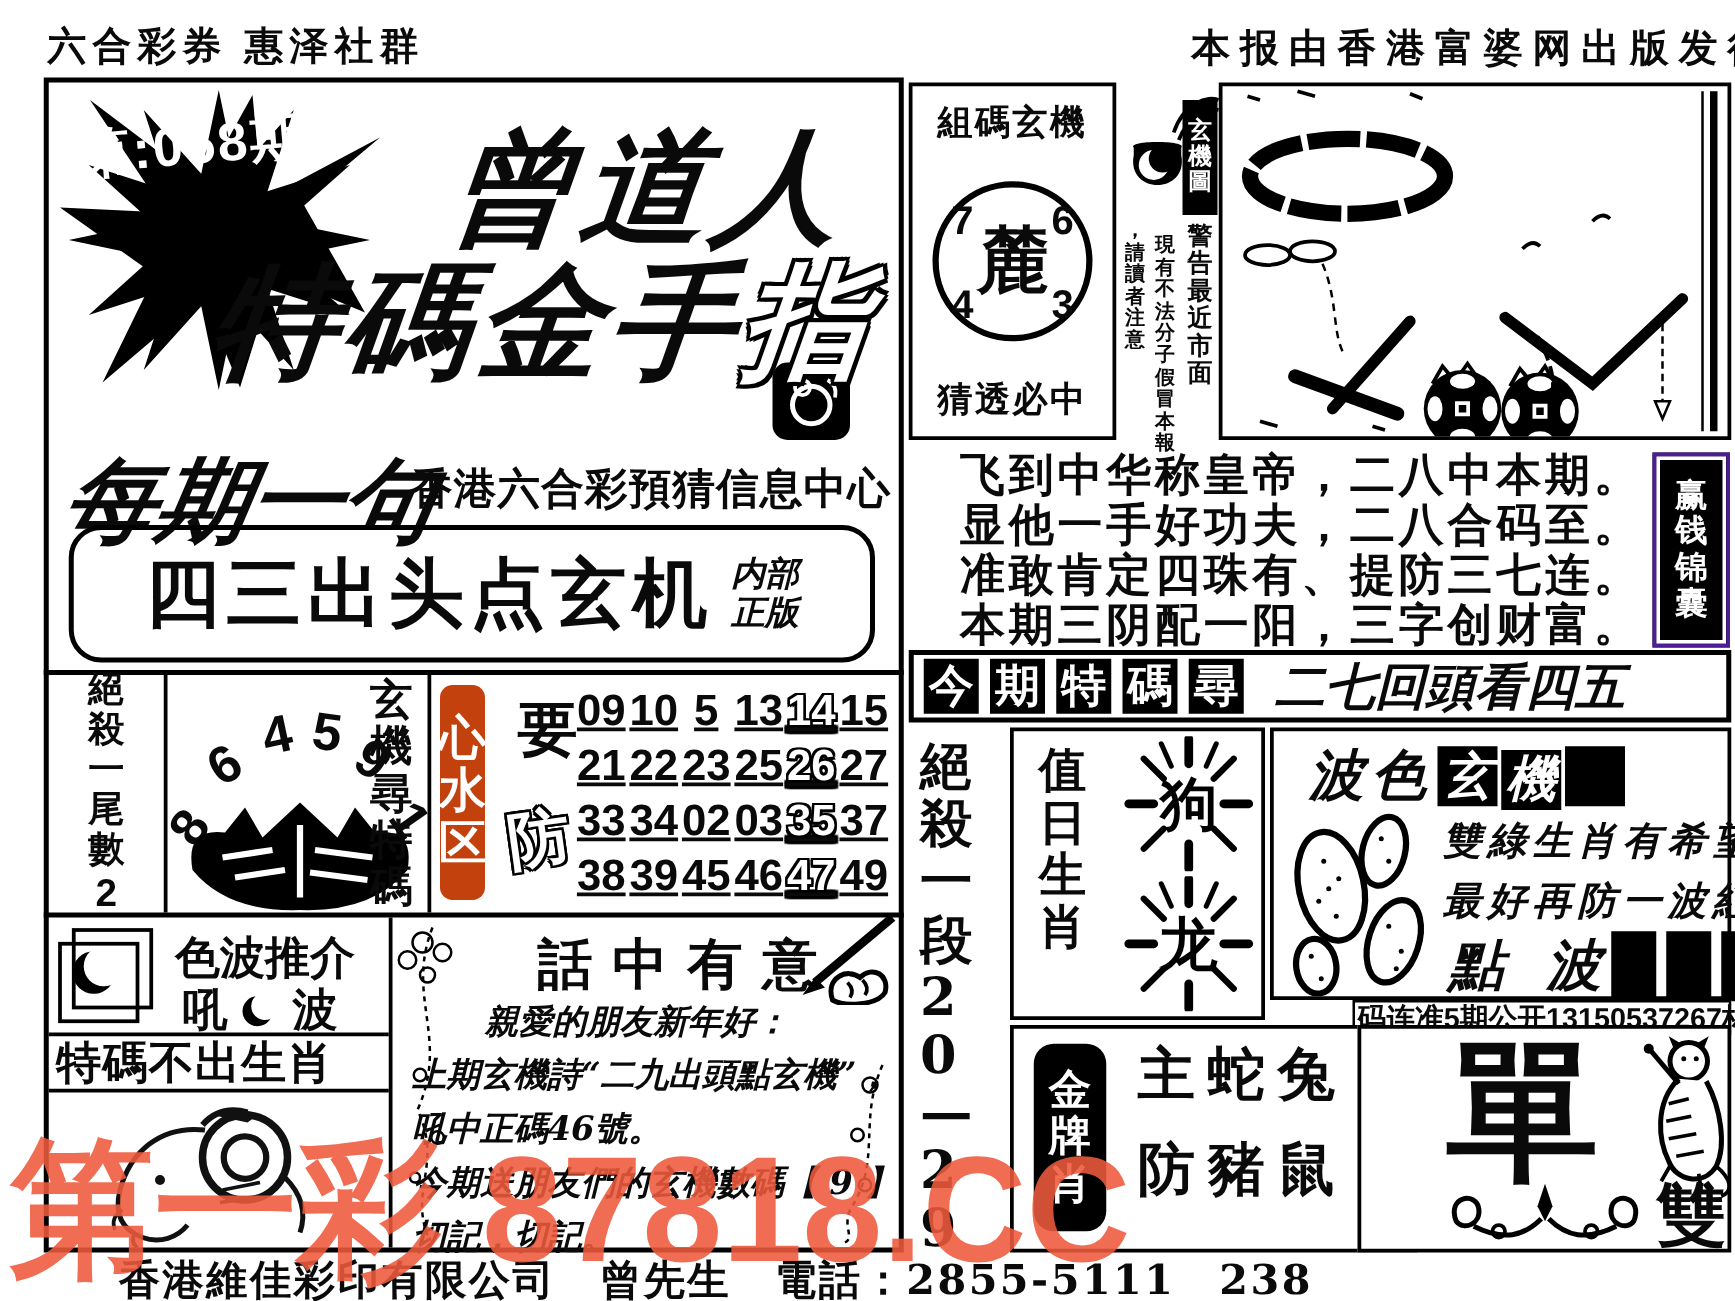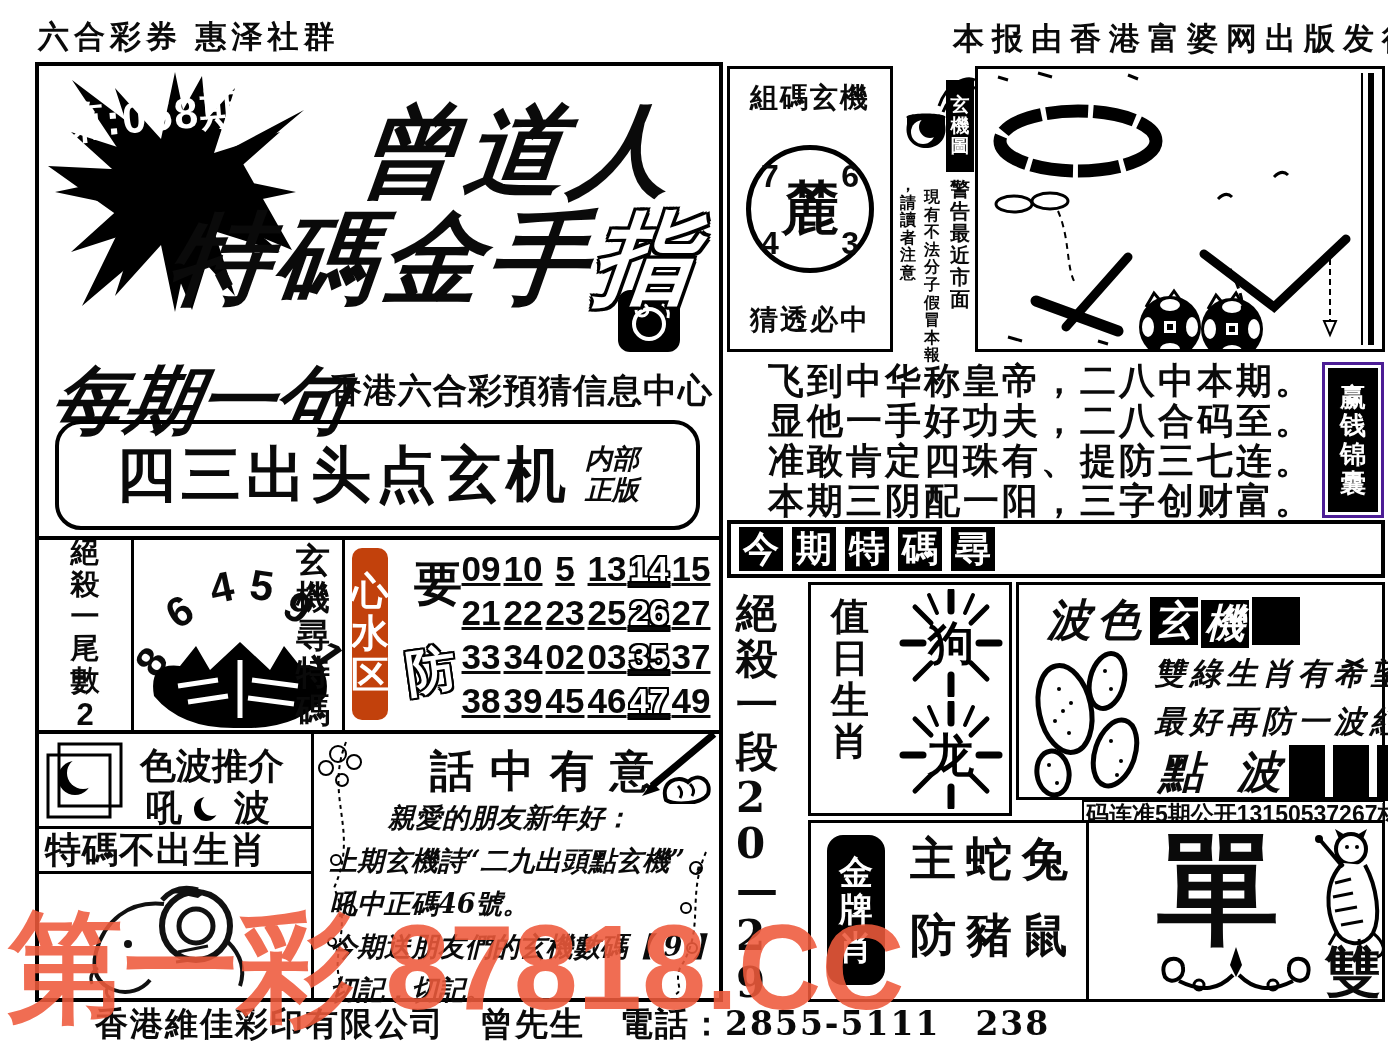--- a/index.html
+++ b/index.html
@@ -286,20 +286,21 @@
   <div class="abs" style="left:1322px;top:362px;width:56px;height:150px;border:3px solid #4c1d95;background:#000;display:flex;align-items:center;justify-content:center;box-shadow:inset 0 0 0 3px #fff;">
     <span class="vstack serif" style="color:#fff;font-size:26px;font-weight:700;">赢钱锦囊</span>
   </div>
 
   <div class="box" style="left:727px;top:520px;width:658px;height:58px;border-width:4px;display:flex;align-items:center;gap:9px;padding-left:8px;">
     <span class="blockchar">今</span>
     <span class="blockchar">期</span>
     <span class="blockchar">特</span>
     <span class="blockchar">碼</span>
     <span class="blockchar">尋</span>
+    <span class="serif" style="font-size:40px;font-weight:800;font-style:italic;margin-left:16px;white-space:nowrap;">二七回頭看四五</span>
   </div>
 
   <div class="abs vstack serif" style="left:736px;top:590px;font-size:42px;font-weight:800;">絕殺一段20—29</div>
 
   <div class="box" style="left:808px;top:582px;width:204px;height:234px;">
     <span class="vstack abs serif" style="left:20px;top:10px;font-size:38px;font-weight:900;">值日生肖</span>
     <svg class="abs" style="left:88px;top:4px;" width="104" height="108" viewBox="0 0 104 108">
       <g stroke="#000" stroke-linecap="round">
         <line x1="52" y1="2" x2="52" y2="22" stroke-width="7"></line>
           <line x1="52" y1="86" x2="52" y2="106" stroke-width="7"></line>

